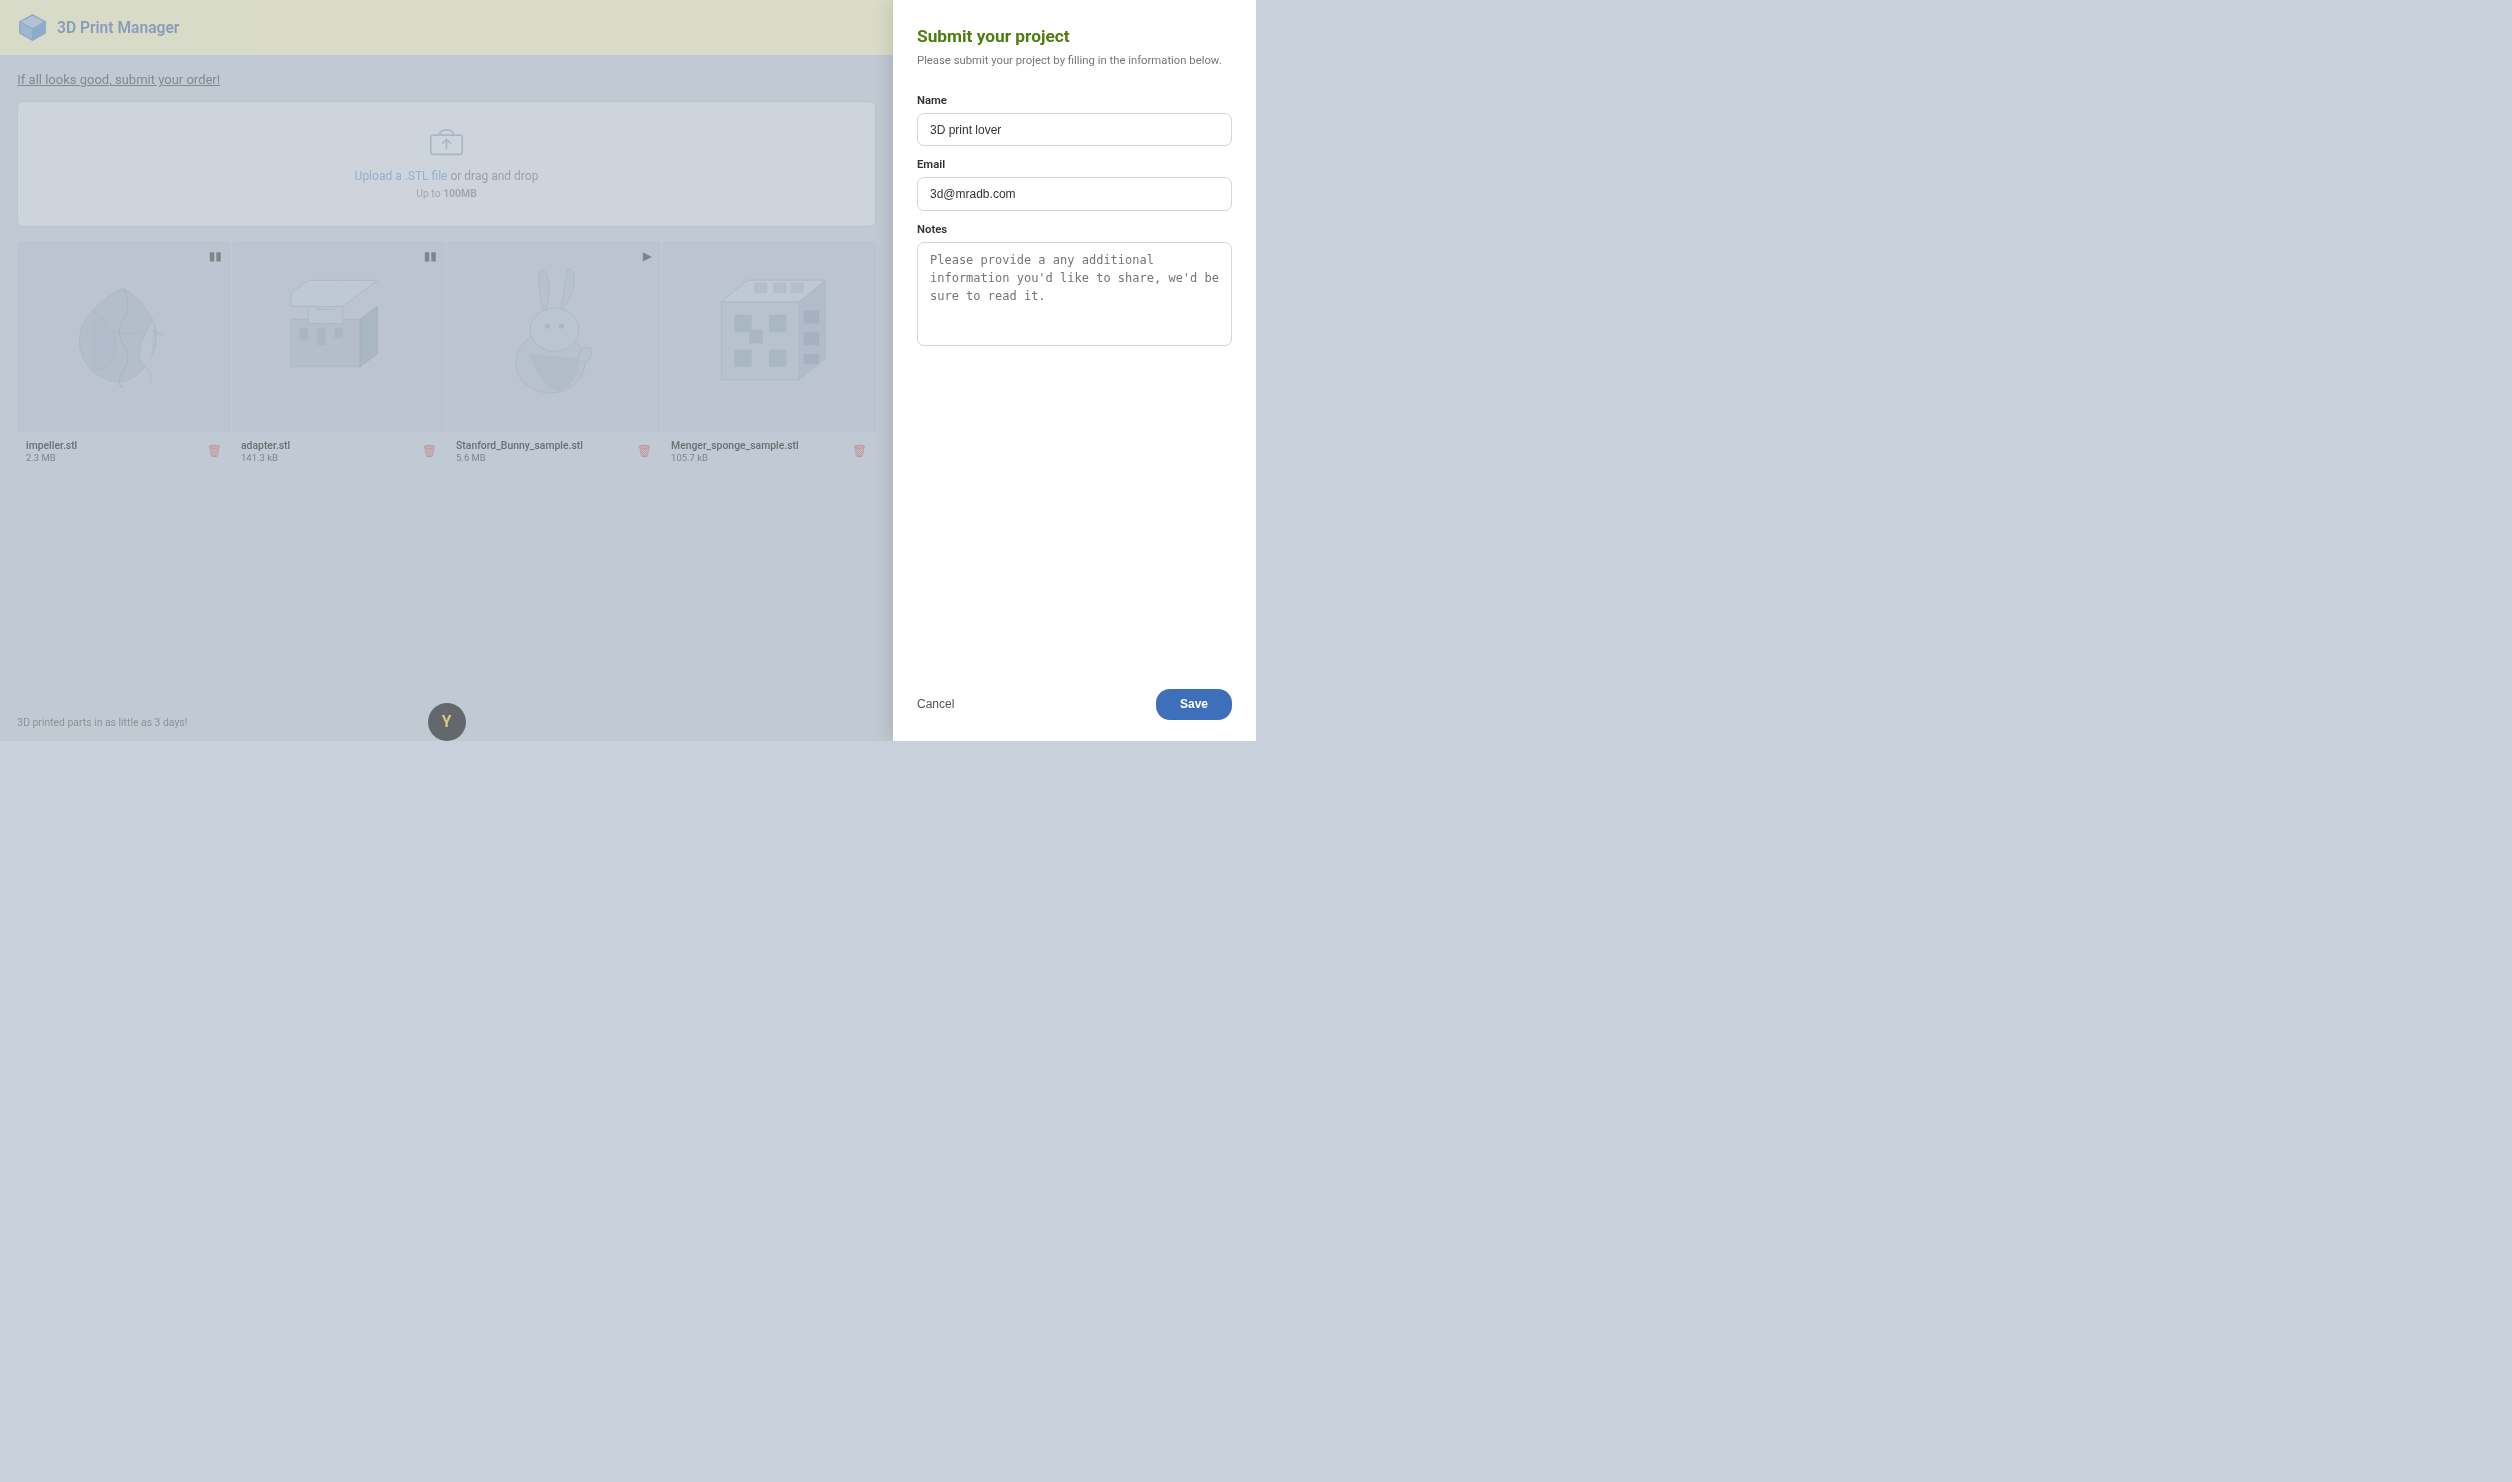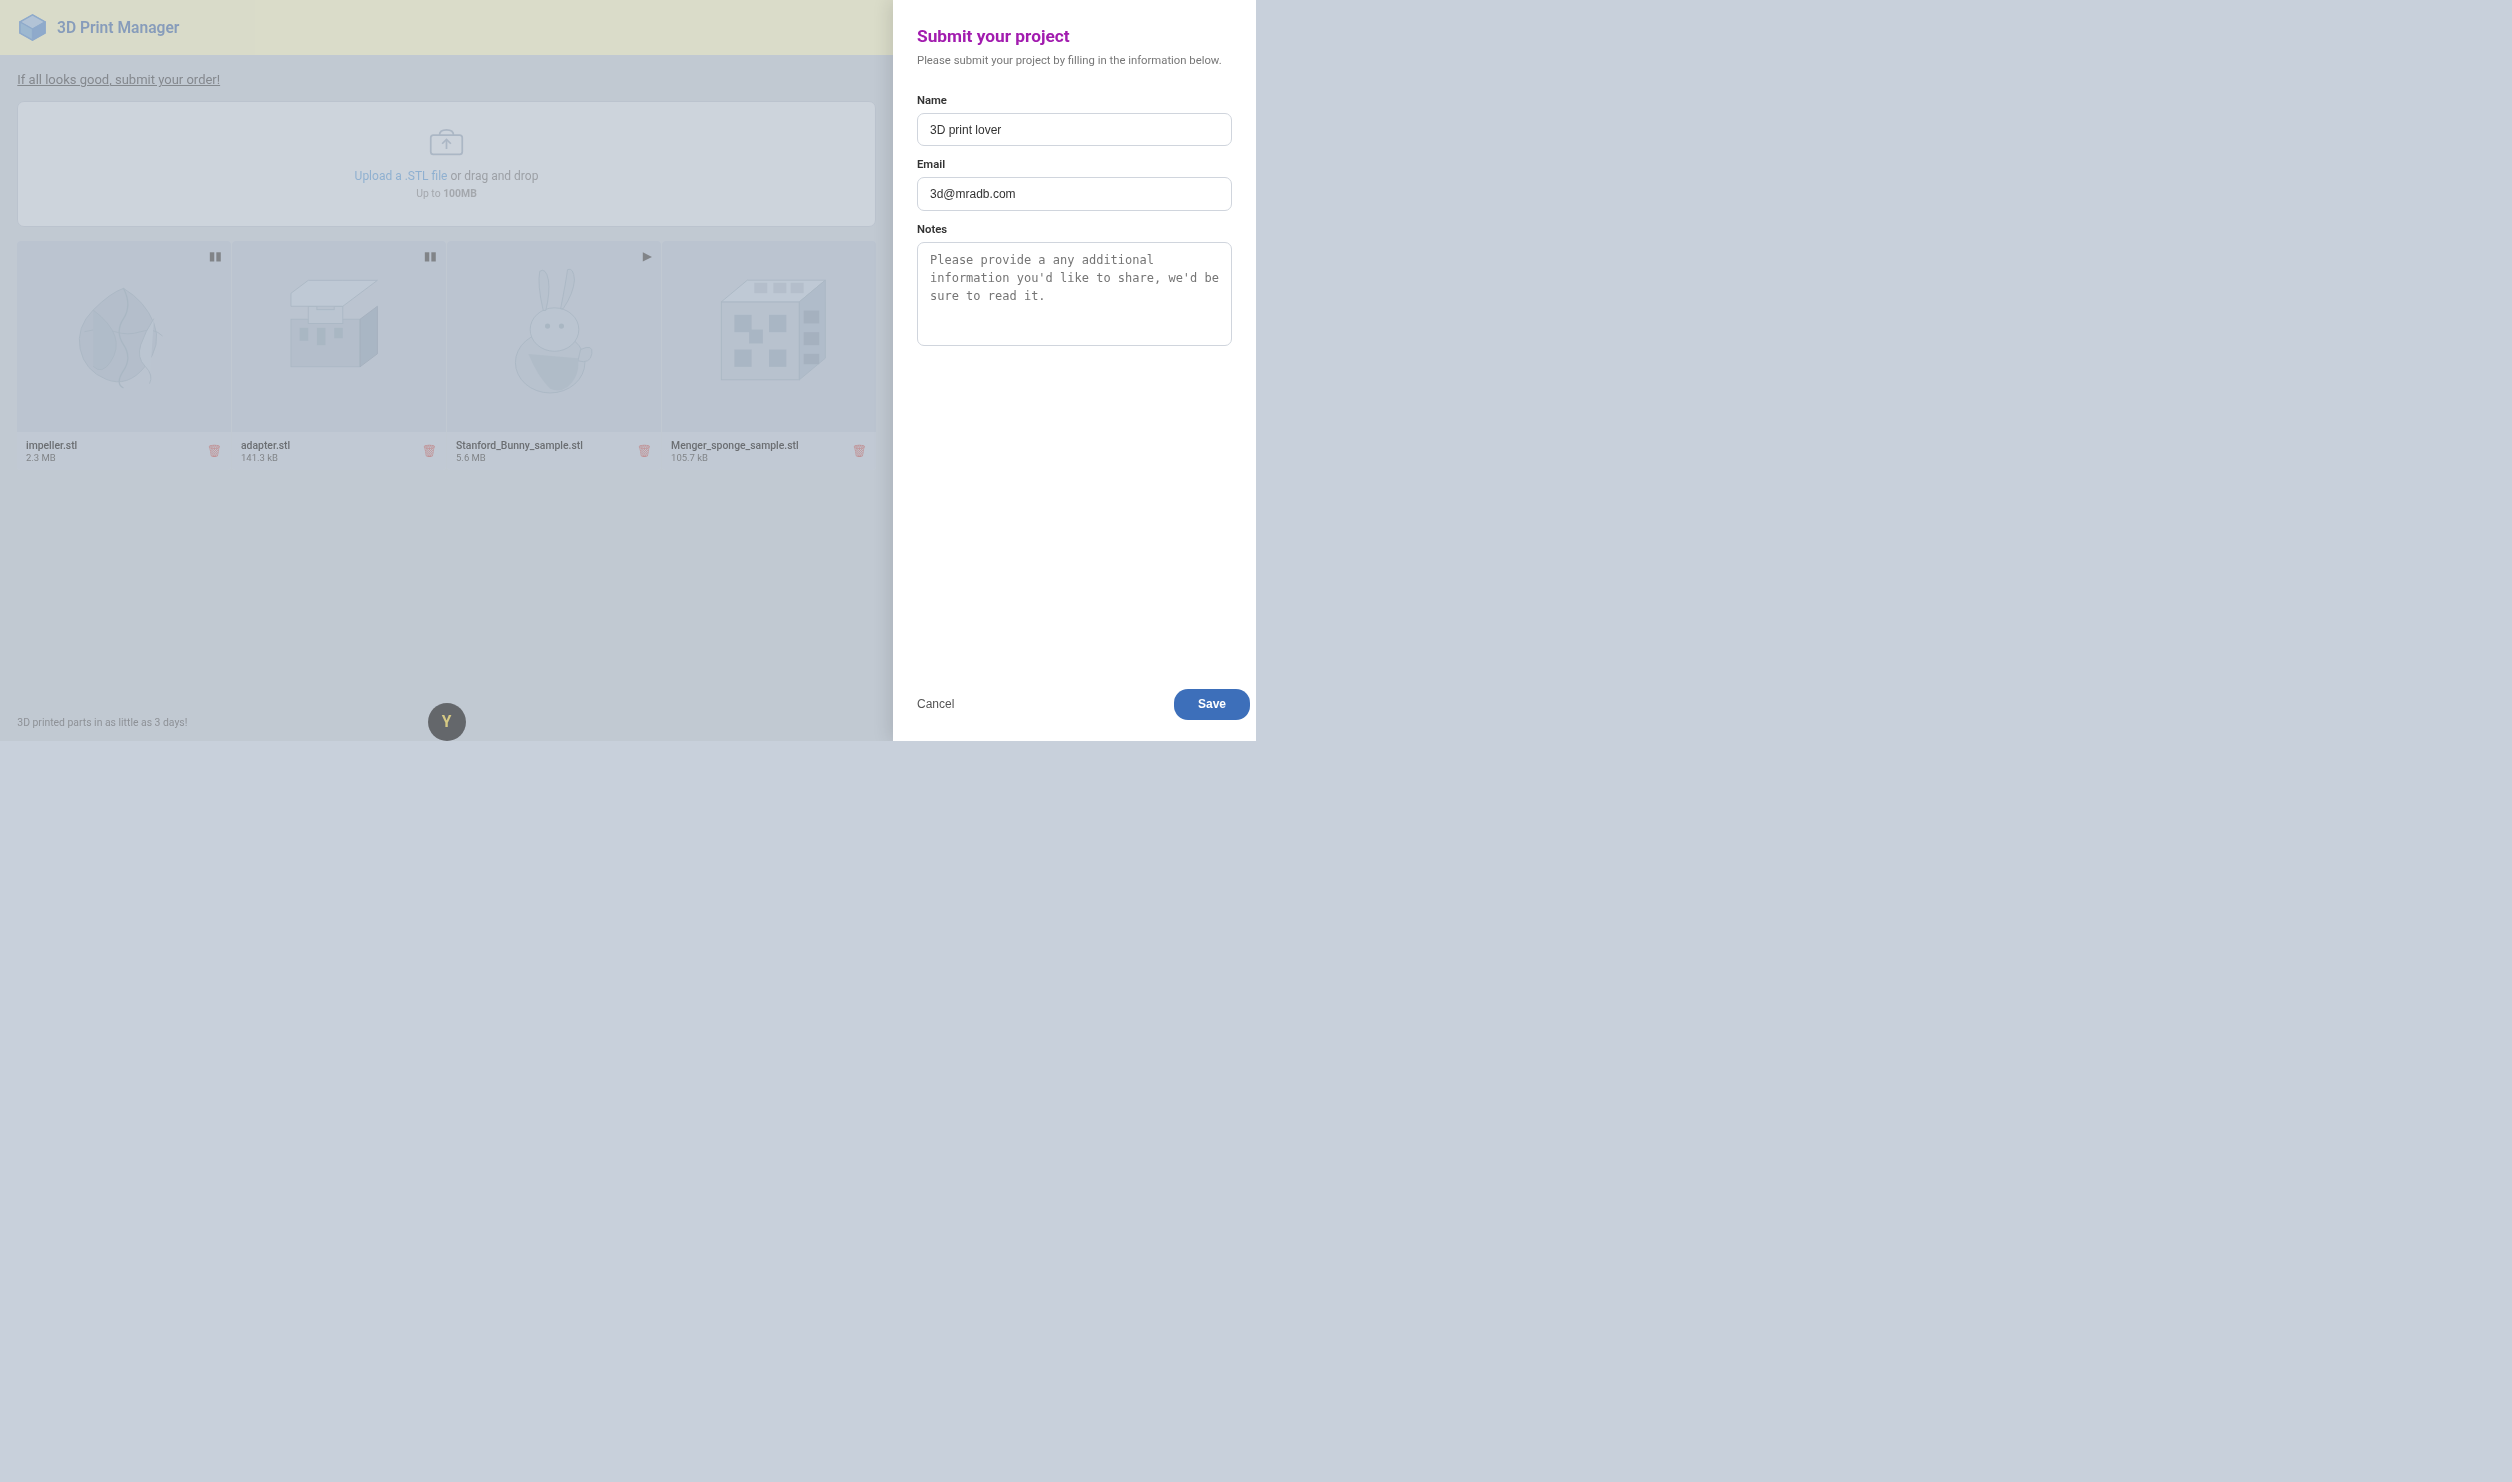--- a/index.html
+++ b/index.html
@@ -184,21 +184,21 @@
       background: white;
       box-shadow: -3.5px 0 17.3px rgba(0,0,0,0.12);
       padding: 26px 24px;
       display: flex;
       flex-direction: column;
     }
 
     .form-title {
       font-size: 17.3px;
       font-weight: 700;
-      color: #a21caf;
+      color: #4d7c0f;
       margin-bottom: 7px;
     }
     .form-subtitle {
       font-size: 11.3px;
       color: #777;
       margin-bottom: 24px;
       line-height: 1.5;
     }
 
     .form-group {
@@ -232,21 +232,21 @@
       resize: none;
       height: 104px;
       line-height: 1.5;
     }
 
     
     .form-actions {
       position: absolute;
       bottom: 21px;
       left: 24px;
-      right: 6px;
+      right: 24px;
       display: flex;
       align-items: center;
       justify-content: space-between;
     }
     .btn-cancel {
       background: transparent;
       border: none;
       font-size: 12px;
       color: #555;
       cursor: pointer;

